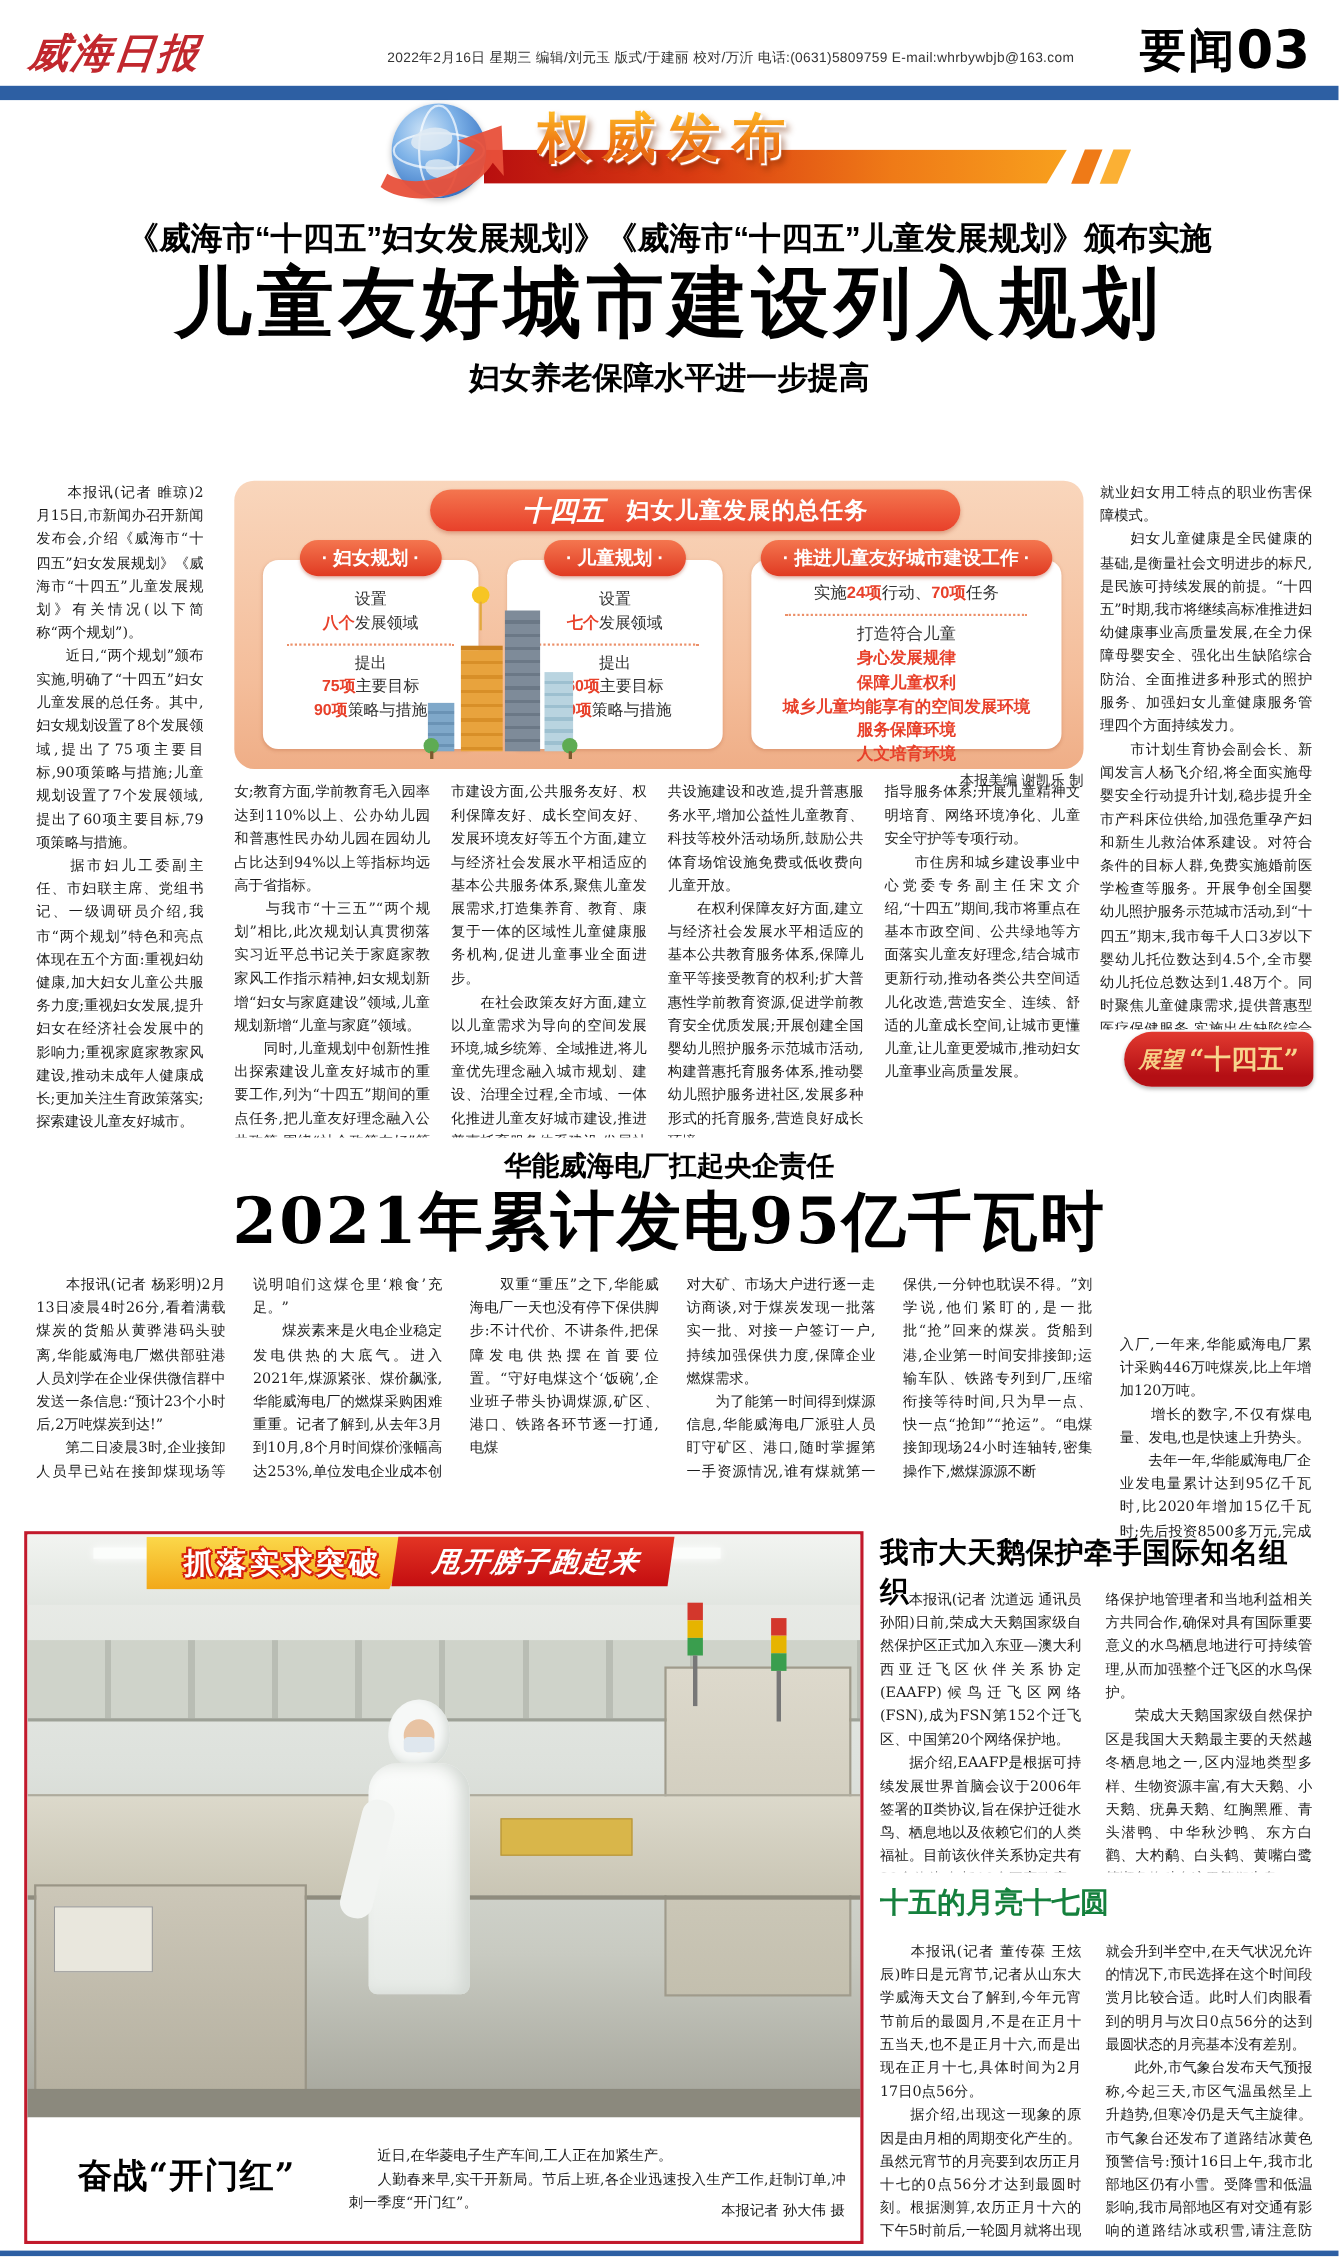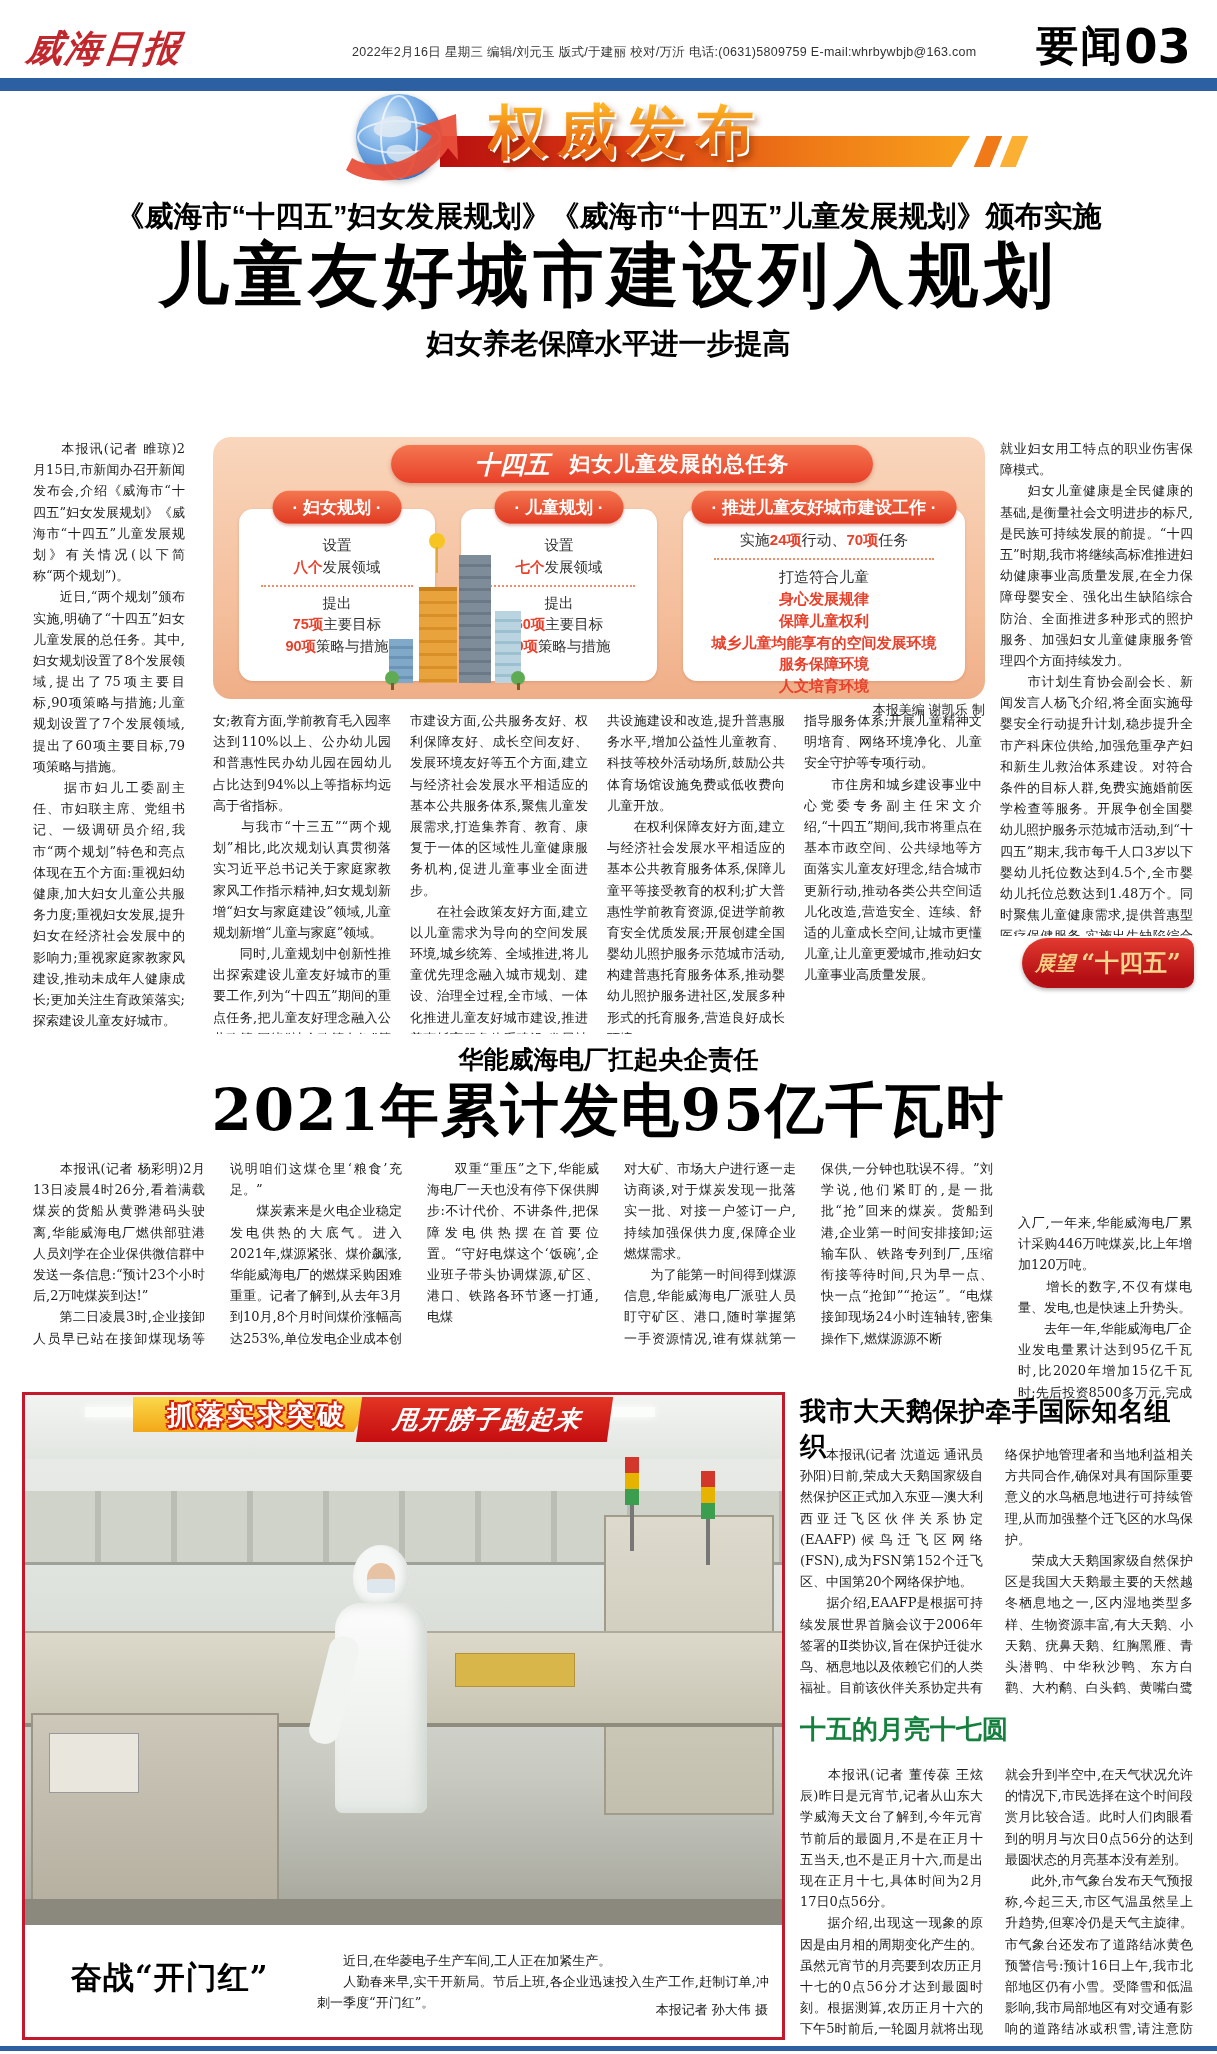--- a/index.html
+++ b/index.html
@@ -31,21 +31,21 @@
   }
   .ab-slash { top:136px; width:16px; height:31px; transform:skewX(-22deg); }
   .ab-globe {
     left:356px; top:94px; width:86px; height:86px; border-radius:50%;
     background:radial-gradient(circle at 35% 30%, #cfe4f7 0%, #7fb3e8 35%, #3b76c4 75%, #24589b 100%);
     box-shadow:0 2px 6px rgba(0,0,0,.25);
   }
   .ab-globe svg { position:absolute; left:0; top:0; }
   .ab-swoosh { left:340px; top:84px; width:120px; height:106px; pointer-events:none; }
   .ab-title {
-    left:488px; top:93px; font-size:59px; font-weight:900; letter-spacing:10px;
+    left:488px; top:93px; font-size:49px; font-weight:900; letter-spacing:10px;
     font-family:"DejaVu Sans","Liberation Sans",sans-serif;
     color:#ef7f15;
     background:linear-gradient(180deg,#fcb524 15%,#ef7a15 55%,#e05510 90%);
     -webkit-background-clip:text; background-clip:text; -webkit-text-fill-color:transparent;
     text-shadow:none;
     filter:drop-shadow(2px 2px 0 #ffffff) drop-shadow(3px 4px 3px rgba(120,40,0,.45));
   }
 
   
   .kicker { left:0; top:197px; width:1217px; text-align:center; font-size:29px; font-weight:bold; color:#000; }
@@ -148,21 +148,21 @@
   .w-hood { position:absolute; left:28px; top:0; width:56px; height:62px; border-radius:50% 50% 46% 46%; background:#f6f8f7; box-shadow:inset -4px -4px 8px #d7dcd8; }
   .w-face { position:absolute; left:42px; top:18px; width:28px; height:30px; border-radius:50%; background:#e8c3a3; }
   .w-mask { position:absolute; left:42px; top:34px; width:28px; height:14px; border-radius:4px; background:#dfe7ee; }
   .w-body { position:absolute; left:10px; top:58px; width:92px; height:210px; border-radius:26px 26px 8px 8px;
     background:linear-gradient(180deg,#fbfcfb,#e6eae6); box-shadow:inset -8px 0 14px #d3d8d3; }
   .w-arm { position:absolute; left:-6px; top:90px; width:30px; height:110px; border-radius:14px; background:#f2f4f2; transform:rotate(14deg); }
   .ph-floor { position:absolute; left:0; bottom:0; width:100%; height:26px; background:#8b897d; }
   .ph-yellow { position:absolute; left:430px; top:258px; width:120px; height:34px; background:#d9b64a; border:1px solid #b3923a; }
 
   .pb { position:absolute; left:108px; top:2px; height:45px; display:flex; z-index:5; }
-  .pb-gold { height:35px; padding:0 26px 0 34px; display:flex; align-items:center;
+  .pb-gold { height:48px; padding:0 26px 0 34px; display:flex; align-items:center;
     background:linear-gradient(180deg,#fbd84a,#f2a818); clip-path:polygon(0 0,100% 0,92% 100%,0 100%);
     font-size:27px; font-weight:900; color:#fff; letter-spacing:3px;
     text-shadow:-2px 0 #d6200a,2px 0 #d6200a,0 -2px #d6200a,0 2px #d6200a,2px 2px #d6200a,-2px -2px #d6200a; }
   .pb-red { height:45px; margin-left:-14px; padding:0 28px 0 34px; display:flex; align-items:center;
     background:linear-gradient(180deg,#e33524,#c40d10); transform:skewX(-8deg);
     font-family:"DejaVu Serif",serif; font-style:italic; font-size:25px; font-weight:bold; color:#fff; letter-spacing:2px; }
 
   .caption { position:absolute; left:0; bottom:0; width:757px; height:112px; background:#fff; }
   .cap-title { position:absolute; left:46px; top:32px; font-family:"DejaVu Serif","Liberation Serif",serif;
     font-size:31px; font-weight:900; color:#000; letter-spacing:1px; }

